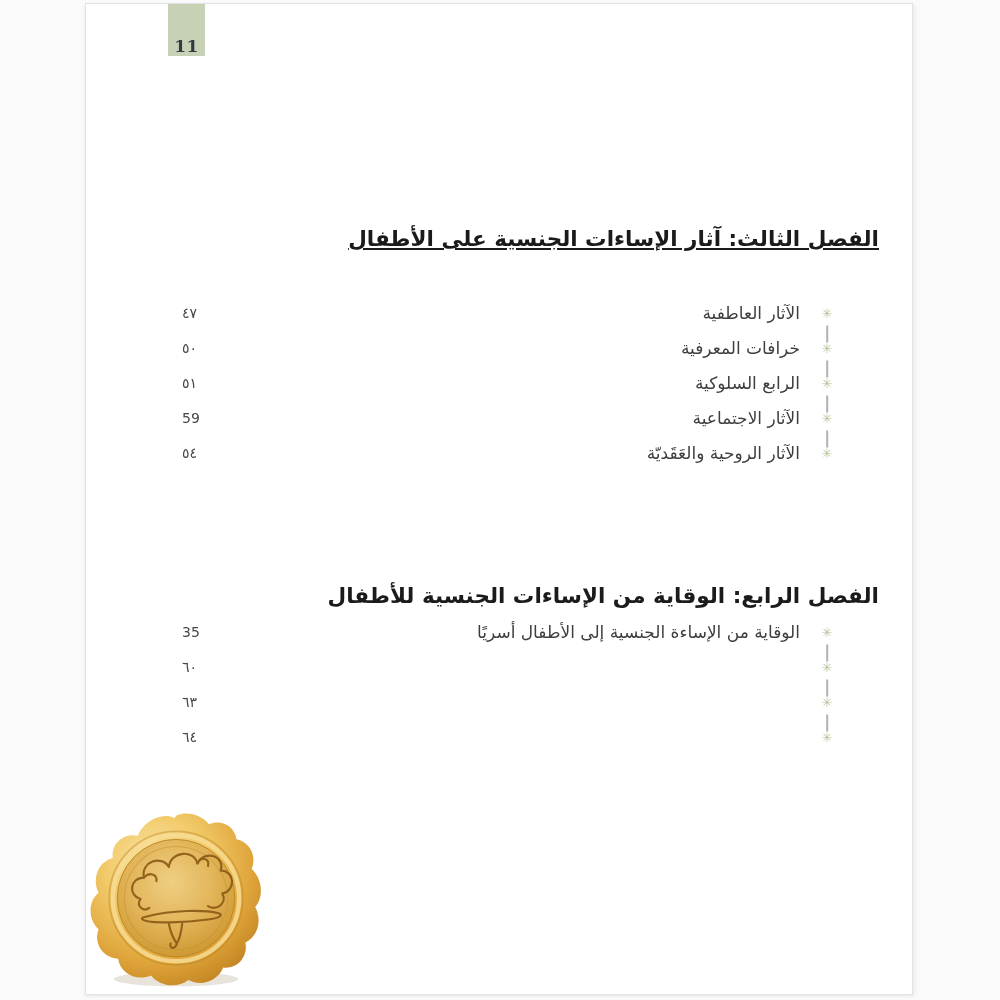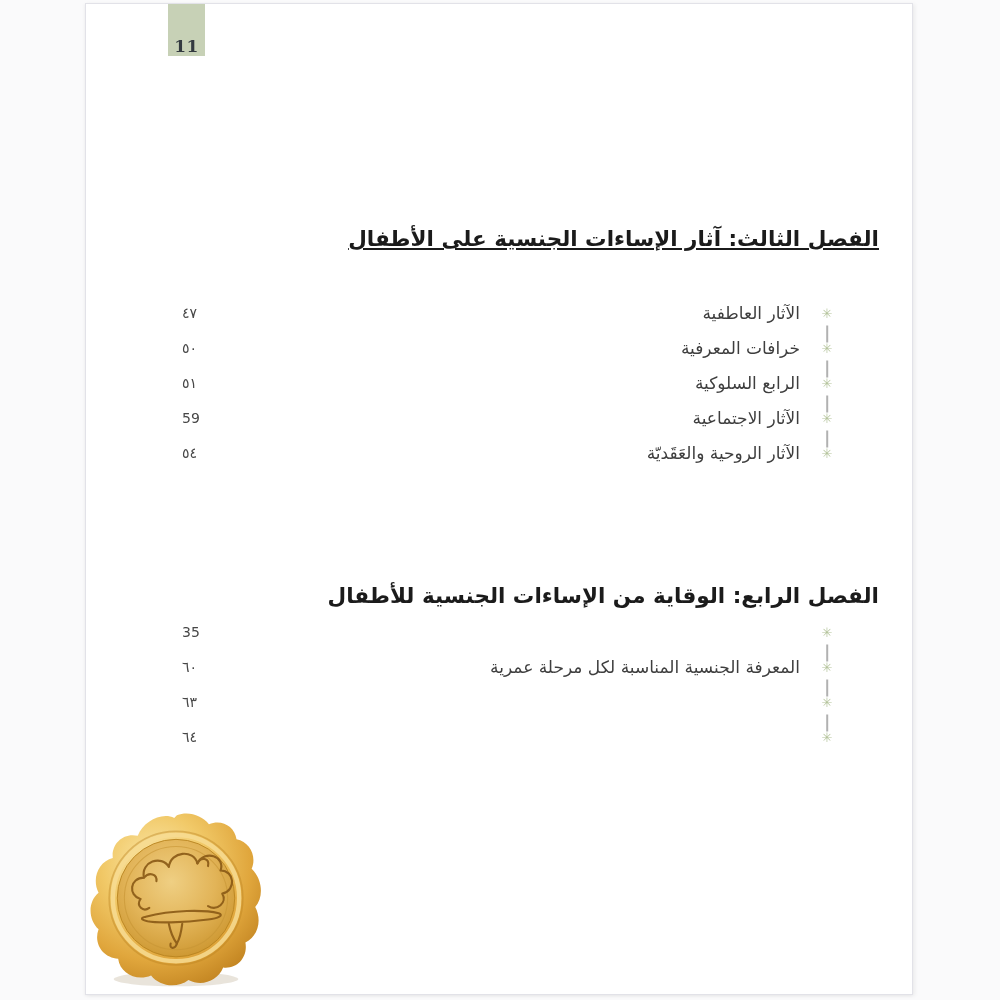--- a/index.html
+++ b/index.html
@@ -91,25 +91,25 @@
     <div class="toc-row" style="top:431px;">
       <span class="bullet">✳</span>
       <span class="entry-label">الآثار الروحية والعَقَديّة</span>
       <span class="entry-page">٥٤</span>
     </div>
 
     <h1 class="toc-heading" style="top:562px;margin-top:15px;">الفصل الرابع: الوقاية من الإساءات الجنسية للأطفال</h1>
 
     <div class="toc-row" style="top:610px;">
       <span class="bullet with-connector">✳</span>
+      <span class="entry-label">الوقاية من الإساءة الجنسية إلى الأطفال أسريًا</span>
       <span class="entry-page">35</span>
     </div>
     <div class="toc-row" style="top:645px;">
       <span class="bullet with-connector">✳</span>
-      <span class="entry-label">المعرفة الجنسية المناسبة لكل مرحلة عمرية</span>
       <span class="entry-page">٦٠</span>
     </div>
     <div class="toc-row" style="top:680px;">
       <span class="bullet with-connector">✳</span>
       <span class="entry-page">٦٣</span>
     </div>
     <div class="toc-row" style="top:715px;">
       <span class="bullet">✳</span>
       <span class="entry-page">٦٤</span>
     </div>

